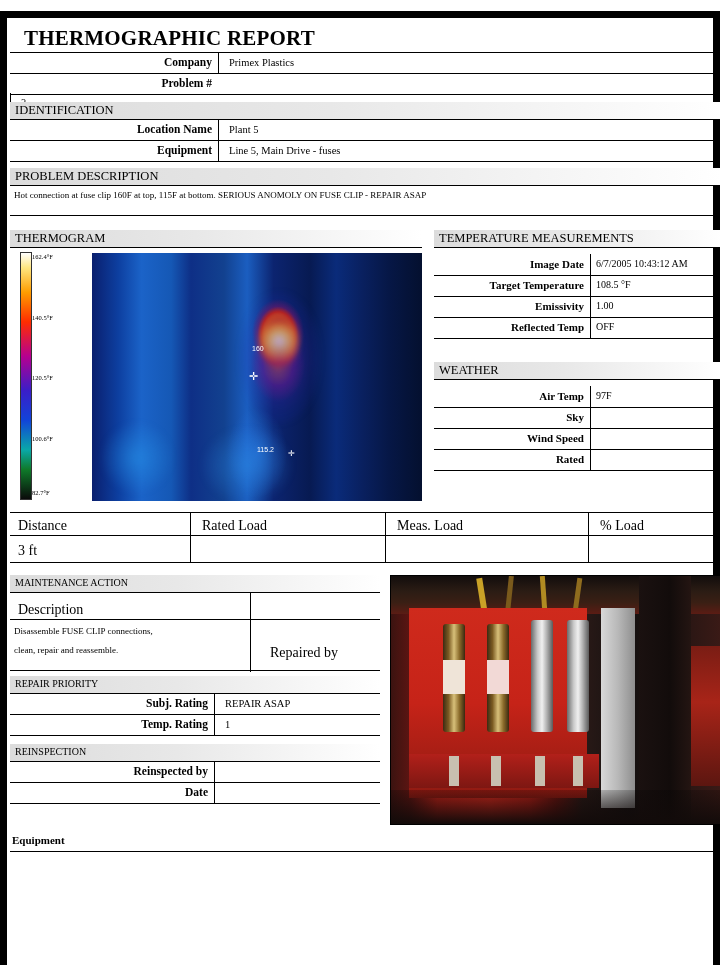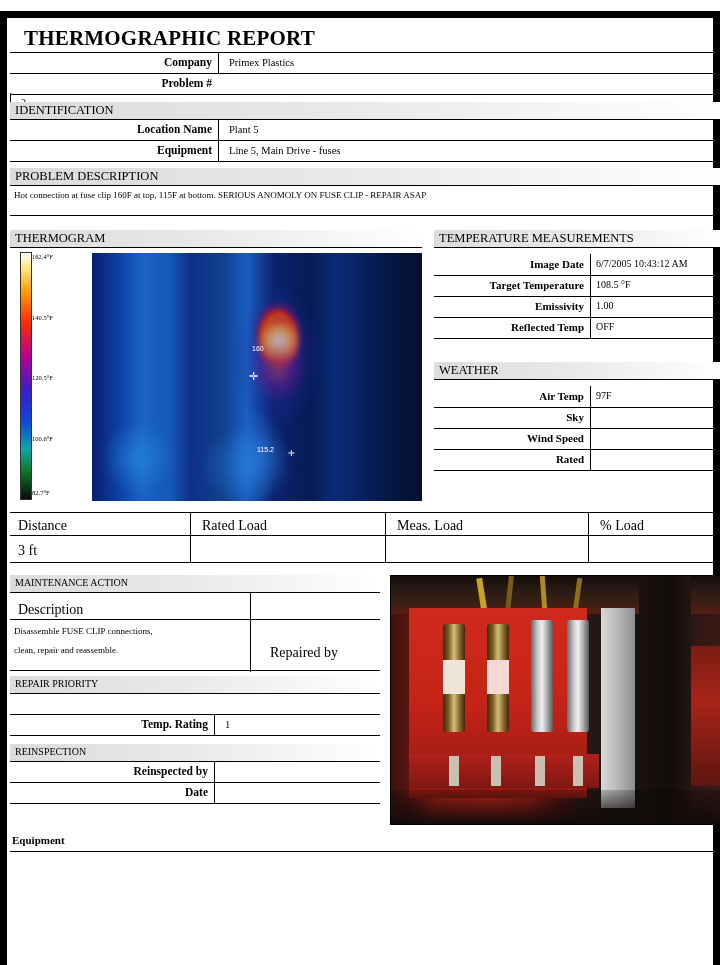--- a/index.html
+++ b/index.html
@@ -336,20 +336,24 @@
   <div class="rule" style="left:0;top:597px;width:370px;"></div>
   <div class="plain-text" style="left:4px;top:604px;width:230px;">Disassemble FUSE CLIP connections,</div>
   <div class="plain-text" style="left:4px;top:623px;width:230px;">clean, repair and reassemble.</div>
   <div class="plain-text" style="left:256px;top:604px;width:110px;"></div>
   <div class="vline" style="left:240px;top:570px;height:80px;"></div>
   <div class="rule" style="left:0;top:648px;width:370px;"></div>
 
   <div class="sec small" style="left:0;top:654px;width:370px;">
     <div class="sec-txt">REPAIR PRIORITY</div>
   </div>
+  <div class="lv-row" style="left:0;top:672px;width:370px;">
+    <div class="lv-label" style="width:204px;">Subj. Rating</div>
+    <div class="lv-value">REPAIR ASAP</div>
+  </div>
   <div class="rule" style="left:0;top:692px;width:370px;"></div>
   <div class="lv-row" style="left:0;top:693px;width:370px;">
     <div class="lv-label" style="width:204px;">Temp. Rating</div>
     <div class="lv-value">1</div>
   </div>
   <div class="rule" style="left:0;top:713px;width:370px;"></div>
 
   <div class="sec small" style="left:0;top:722px;width:370px;">
     <div class="sec-txt">REINSPECTION</div>
   </div>

